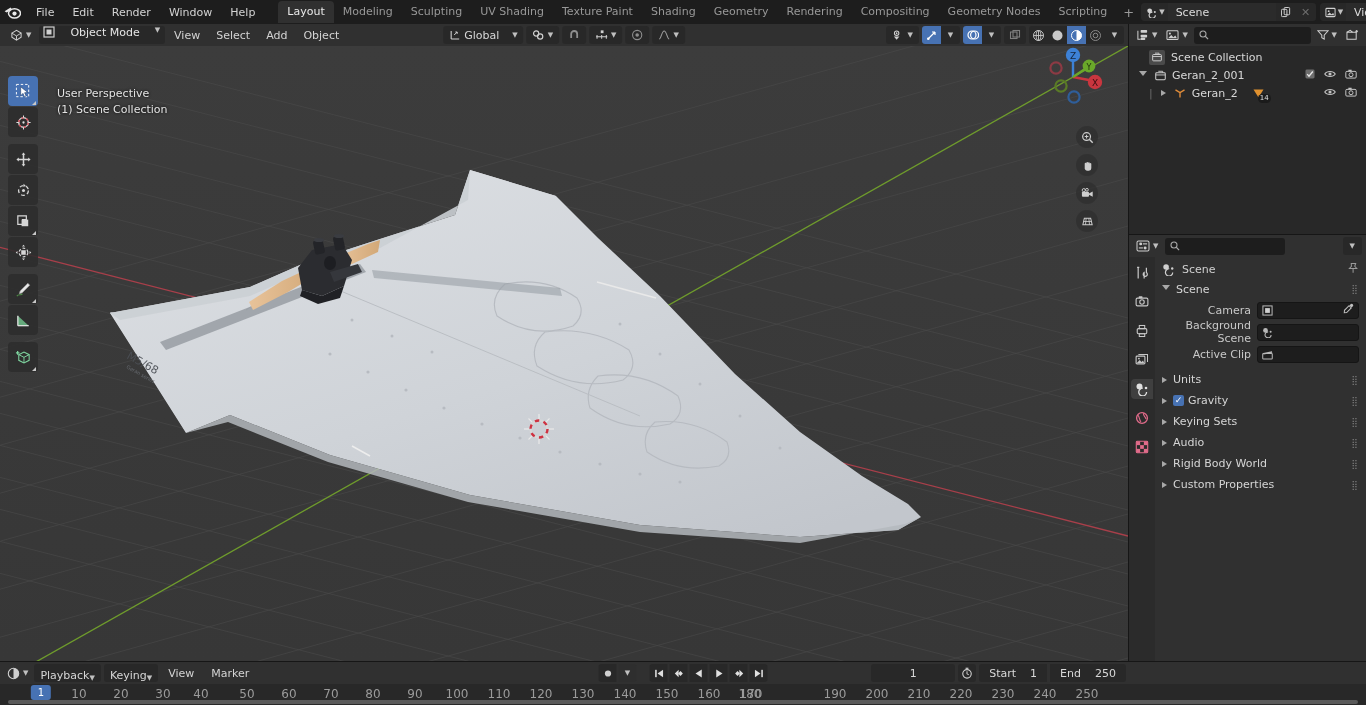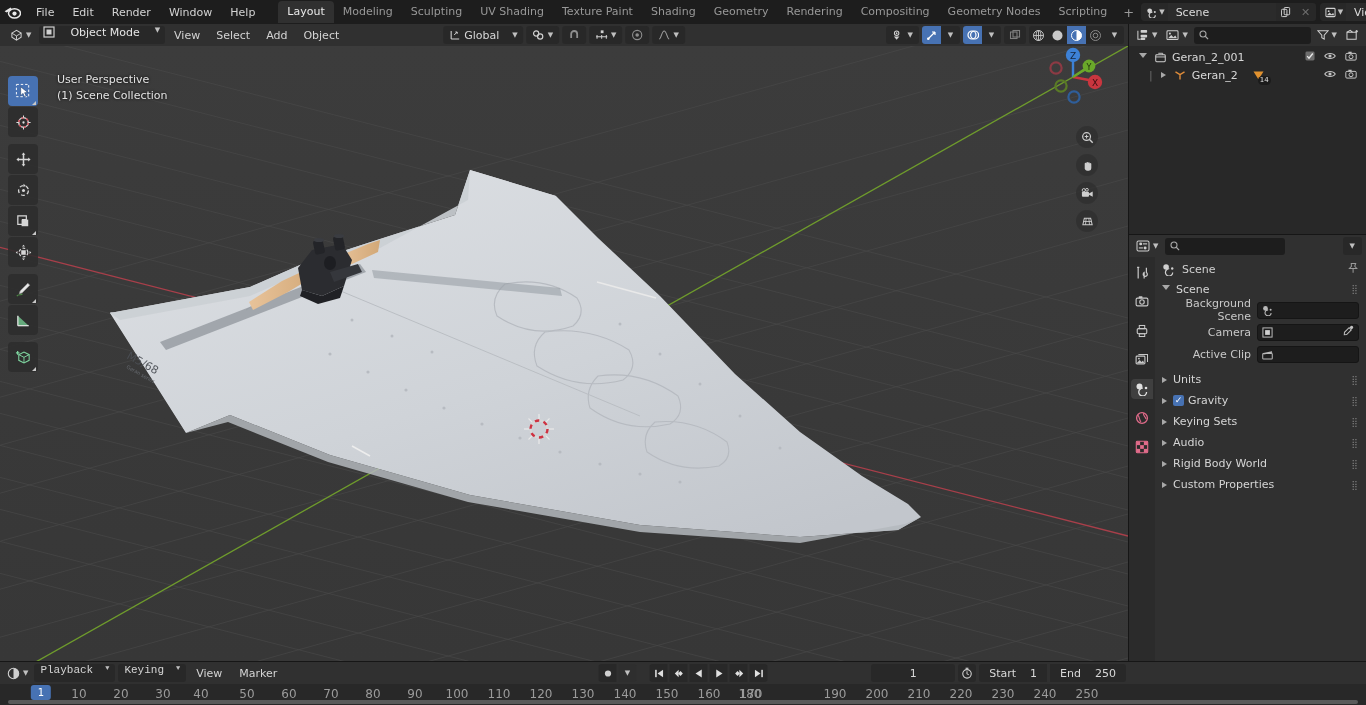--- a/index.html
+++ b/index.html
@@ -50,21 +50,21 @@
   .seg > div { width:19px; height:18px; display:flex; align-items:center;
     justify-content:center; }
   .seg > div.on { background:#4772b3; }
   .hdr-center { position:absolute; left:50%; transform:translateX(-50%);
     display:flex; align-items:center; gap:3px; }
   .hdr-right { position:absolute; right:4px; display:flex; align-items:center; gap:3px; }
 
   .vp-canvas { position:absolute; top:22px; left:0; right:0; bottom:0;
     overflow:hidden; background:#393939; }
 
-  .vp-overlay-text { position:absolute; left:57px; top:48px; z-index:12;
+  .vp-overlay-text { position:absolute; left:57px; top:62px; z-index:12;
     color:#e3e3e3; font-size:11px; line-height:16px; text-shadow:0 0 3px #000; }
 
   .toolbar { position:absolute; left:8px; top:52px; width:30px; z-index:14;
     display:flex; flex-direction:column; gap:1px; }
   .tool { width:30px; height:30px; background:#2c2c2ce0; border-radius:4px;
     display:flex; align-items:center; justify-content:center; position:relative; }
   .tool.active { background:#4772b3; }
   .tool.gap { margin-top:6px; }
   .tool .corner { position:absolute; right:2px; bottom:1px; width:0; height:0;
     border-left:4px solid transparent; border-bottom:4px solid #c8c8c8; }
@@ -124,21 +124,21 @@
   .chk { width:11px; height:11px; background:#4772b3; border-radius:2px;
     display:flex; align-items:center; justify-content:center; color:#fff;
     font-size:9px; line-height:11px; }
 
   
   .timeline { height:44px; background:#282828; border-top:1px solid #161616;
     display:flex; flex-direction:column; }
   .tl-header { height:22px; display:flex; align-items:center; padding:0 4px;
     gap:3px; background:#303030; position:relative; }
   .tl-btn { background:#282828; border-radius:3px; height:18px; padding:0 6px;
-    display:flex; align-items:flex-start; gap:12px; color:#d5d5d5; font-size:11px;font-family:Liberation Mono, monospace; }
+    display:flex; align-items:flex-end; gap:0; color:#d5d5d5; font-size:11px; }
   .tl-menu { padding:2px 7px; color:#d3d3d3; font-size:11px; border-radius:3px; }
   .playgrp { display:flex; gap:2px; align-items:center; }
   .pbtn { width:18px; height:18px; background:#282828; display:flex;
     align-items:center; justify-content:center; }
   .pbtn:first-child { border-radius:3px 0 0 3px; }
   .pbtn:last-child { border-radius:0 3px 3px 0; }
   .frame-fld { background:#282828; border-radius:3px; height:18px; width:84px;
     display:flex; align-items:center; justify-content:center; font-size:11px;
     color:#d8d8d8; }
   .se-fld { background:#282828; height:18px; display:flex; align-items:center;
@@ -684,20 +684,31 @@
           <svg width="13" height="12" viewBox="0 0 14 13">
               <path d="M1 3.5 L1 11 L11 11 L11 3.5 Z" fill="none" stroke="#cfcfcf" stroke-width="1.1"></path>
               <path d="M1 3.5 L4.5 1.5 L7 3.5" fill="none" stroke="#cfcfcf" stroke-width="1.1"></path>
               <path d="M11.5 1 L11.5 4 M10 2.5 L13 2.5" stroke="#cfcfcf" stroke-width="1.1"></path>
             </svg>
         </div>
       </div>
 
       <div class="out-body">
 
+        <div class="out-row" style="padding-left:6px">
+          <span style="width:14px"></span>
+          <span style="display:flex;align-items:center;justify-content:center;width:16px;height:15px;background:#4a4a4a;border-radius:2px;margin-right:6px">
+            <svg width="10" height="10" viewBox="0 0 12 12">
+                <rect x="0.8" y="3" width="10.4" height="7.6" rx="1" fill="none" stroke="#d6d6d6" stroke-width="1.1"></rect>
+                <path d="M0.8 5.4 L11.2 5.4" stroke="#d6d6d6" stroke-width="1"></path>
+                <path d="M3.6 1.4 L8.4 1.4 L8.4 3" fill="none" stroke="#d6d6d6" stroke-width="1"></path>
+              </svg>
+          </span>
+          <span class="out-label">Scene Collection</span>
+        </div>
 
         <div class="out-row" style="padding-left:10px">
           <span class="tri open" style="margin-right:8px"></span>
           <span style="margin-right:6px;display:flex">
             <svg width="11" height="11" viewBox="0 0 12 12">
                 <rect x="0.8" y="3" width="10.4" height="7.6" rx="1" fill="none" stroke="#cfcfcf" stroke-width="1.1"></rect>
                 <path d="M0.8 5.4 L11.2 5.4" stroke="#cfcfcf" stroke-width="1"></path>
                 <path d="M3.6 1.4 L8.4 1.4 L8.4 3" fill="none" stroke="#cfcfcf" stroke-width="1"></path>
               </svg>
           </span>
@@ -854,44 +865,44 @@
             </span>
           </div>
 
           <div class="panel-hdr">
             <span class="tri open"></span>
             <span>Scene</span>
             <span class="dots">⣿</span>
           </div>
 
           <div class="prop-row">
-            <span class="prop-lbl">Background Scene</span>
-            <span class="prop-field">
-              <svg width="11" height="11" viewBox="0 0 12 12">
-                  <circle cx="3.8" cy="3.8" r="2.6" fill="#b8b8b8"></circle>
-                  <path d="M6.7 5.3 a3.3 3.3 0 1 0 3.2 3.3" fill="none" stroke="#b8b8b8" stroke-width="1.2"></path>
-                  <circle cx="9.4" cy="5.2" r="1.1" fill="#b8b8b8"></circle>
-                </svg>
-              <span></span>
-            </span>
-          </div>
-          <div class="prop-row">
             <span class="prop-lbl">Camera</span>
             <span class="prop-field">
               <svg width="11" height="11" viewBox="0 0 12 12">
                   <rect x="1" y="1" width="10" height="10" fill="none" stroke="#b8b8b8" stroke-width="1.1"></rect>
                   <rect x="3.4" y="3.4" width="5.2" height="5.2" fill="#d0d0d0"></rect>
                 </svg>
               <span></span>
               <span style="margin-left:auto">
                 <svg width="11" height="11" viewBox="0 0 12 12">
                     <path d="M8.6 1 a1.8 1.8 0 0 1 2.4 2.4 L9.4 5 L7 2.6 Z" fill="#c0c0c0"></path>
                     <path d="M6.6 3 L9 5.4 L4 10.4 L1.4 10.6 L1.6 8 Z" fill="none" stroke="#c0c0c0" stroke-width="1.1"></path>
                   </svg>
               </span>
+            </span>
+          </div>
+          <div class="prop-row">
+            <span class="prop-lbl">Background Scene</span>
+            <span class="prop-field">
+              <svg width="11" height="11" viewBox="0 0 12 12">
+                  <circle cx="3.8" cy="3.8" r="2.6" fill="#b8b8b8"></circle>
+                  <path d="M6.7 5.3 a3.3 3.3 0 1 0 3.2 3.3" fill="none" stroke="#b8b8b8" stroke-width="1.2"></path>
+                  <circle cx="9.4" cy="5.2" r="1.1" fill="#b8b8b8"></circle>
+                </svg>
+              <span></span>
             </span>
           </div>
           <div class="prop-row">
             <span class="prop-lbl">Active Clip</span>
             <span class="prop-field">
               <svg width="11" height="11" viewBox="0 0 12 12">
                   <rect x="0.8" y="5" width="10.4" height="6" rx="0.8" fill="none" stroke="#b8b8b8" stroke-width="1.1"></rect>
                   <path d="M1.4 4.4 L10.8 2.4 L11.2 4.2 L1.6 6 Z" fill="#b8b8b8"></path>
                 </svg>
               <span></span>

